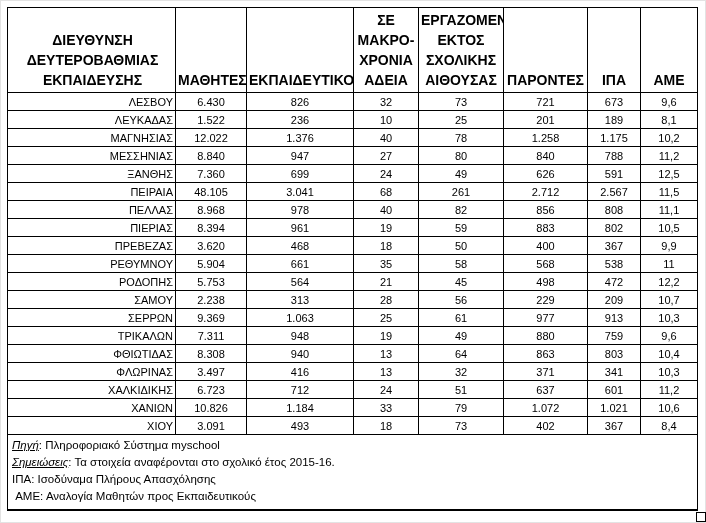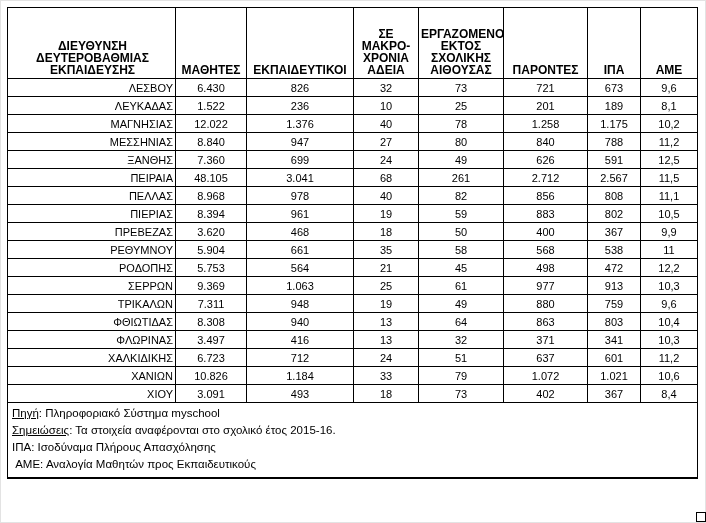--- a/index.html
+++ b/index.html
@@ -8,33 +8,33 @@
     font-family:"Liberation Sans", sans-serif;color:#000;
     box-shadow: inset 0 0 0 1px #e3e3e3;
     overflow:hidden;
   }
   .table-wrap{position:absolute;left:7px;top:7px;}
   table{border-collapse:collapse;table-layout:fixed;width:690px;background:#fff;}
   th,td{border:1px solid #000;overflow:hidden;}
   thead tr{height:71px;}
   th{
     vertical-align:bottom;text-align:center;font-weight:bold;
-    font-size:12px;line-height:12px;padding:2px 2px 2px 2px;
+    font-size:14px;line-height:20px;padding:2px 2px 2px 2px;
     white-space:pre-line;
   }
   th.left{text-align:center;padding-left:4px;}
   tbody tr{height:18px;}
   tbody td{font-size:11px;text-align:center;padding:0 2px;}
   tbody td.name{text-align:right;padding-left:5px;}
   tfoot td{
     height:70px;vertical-align:top;font-size:11.5px;line-height:17px;
     padding:2px 4px;border-bottom:2px solid #000;
   }
   .note-line{white-space:pre-wrap;}
-  .note-label{text-decoration:underline;}
+  .note-label{font-style:italic;text-decoration:underline;}
   .corner-square{
     position:absolute;right:0px;bottom:1px;width:8px;height:8px;
     border:1px solid #000;background:#fff;
   }
 </style>
 </head>
 <body>
 
 <div class="table-wrap">
   <table>
@@ -173,20 +173,30 @@
           <td class="name">ΡΟΔΟΠΗΣ</td>
           <td>5.753</td>
           <td>564</td>
           <td>21</td>
           <td>45</td>
           <td>498</td>
           <td>472</td>
           <td>12,2</td>
         </tr>
         <tr>
+          <td class="name">ΣΑΜΟΥ</td>
+          <td>2.238</td>
+          <td>313</td>
+          <td>28</td>
+          <td>56</td>
+          <td>229</td>
+          <td>209</td>
+          <td>10,7</td>
+        </tr>
+        <tr>
           <td class="name">ΣΕΡΡΩΝ</td>
           <td>9.369</td>
           <td>1.063</td>
           <td>25</td>
           <td>61</td>
           <td>977</td>
           <td>913</td>
           <td>10,3</td>
         </tr>
         <tr>

